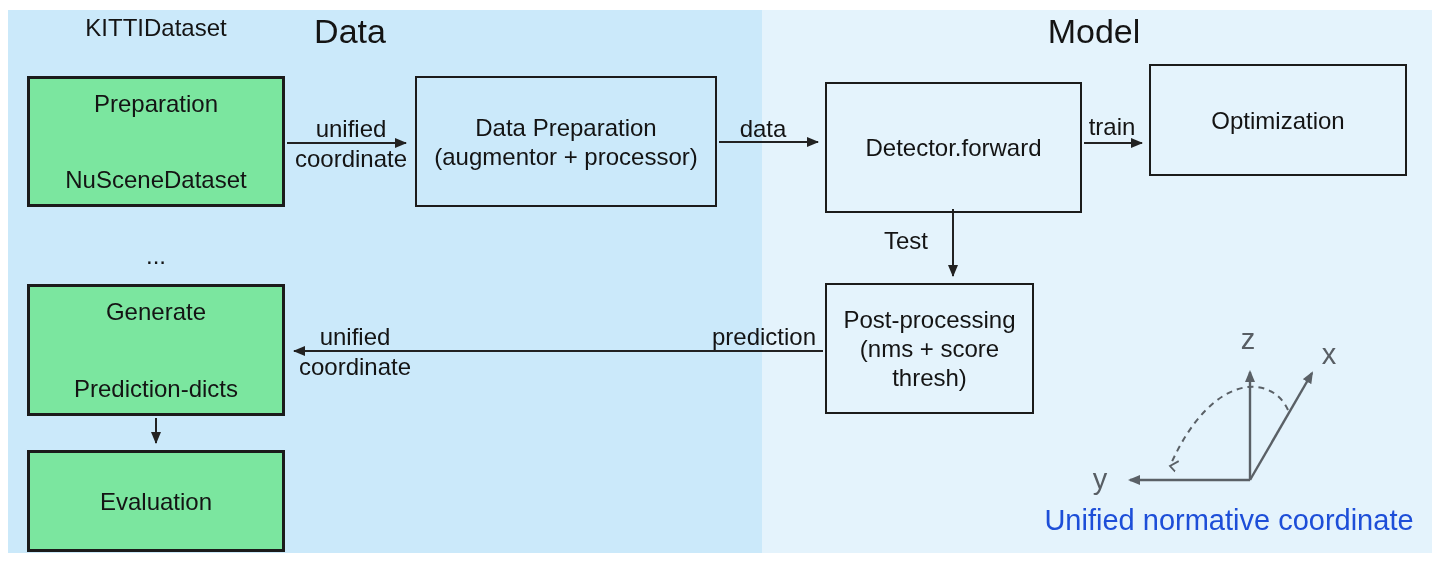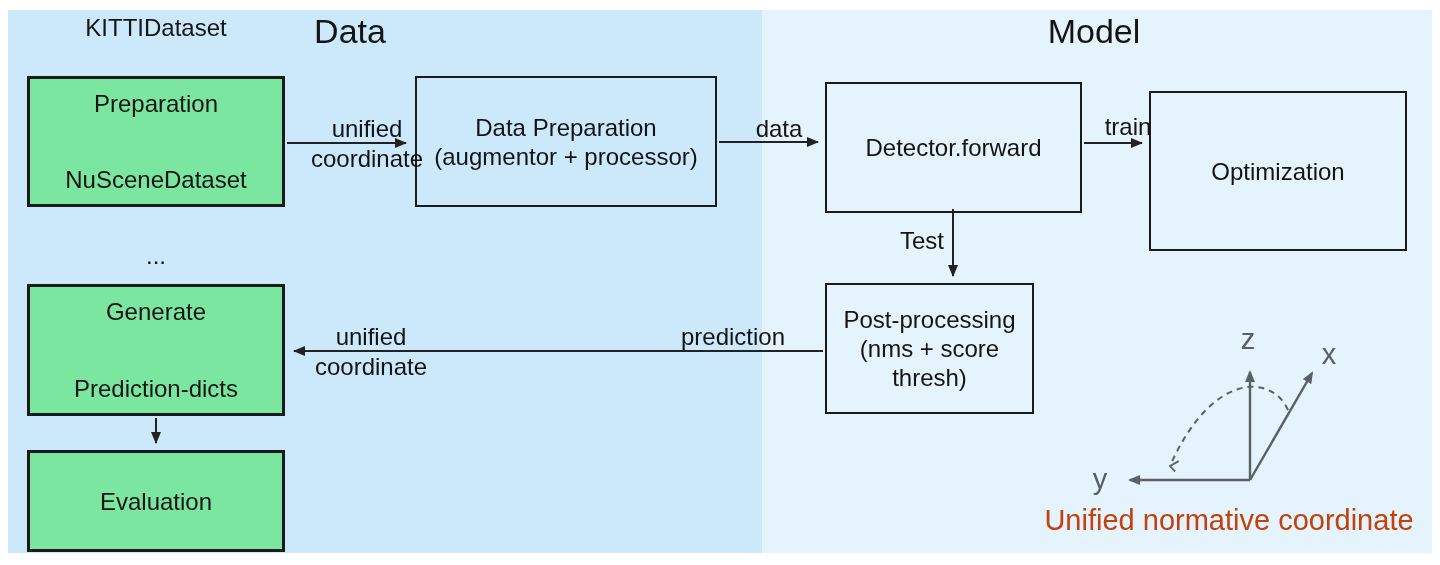--- a/index.html
+++ b/index.html
@@ -20,47 +20,47 @@
 
   .box{
     position:absolute;box-sizing:border-box;border:2px solid #1b1b1b;
     display:flex;flex-direction:column;align-items:center;justify-content:center;
     text-align:center;font-size:24px;line-height:29px;background:transparent;
   }
   .box.green{background:#7be69f;border-width:3px;gap:48px;}
   .b-datasets{left:27px;top:76px;width:258px;height:131px;line-height:28px;}
   .b-dataprep{left:415px;top:76px;width:302px;height:131px;align-items:center;}
   .b-detector{left:825px;top:76px;width:257px;height:131px;margin-top:6px;}
-  .b-optim{left:1149px;top:91px;width:258px;height:160px;}
+  .b-optim{left:1149px;top:64px;width:258px;height:112px;}
   .b-postproc{left:825px;top:283px;width:209px;height:131px;}
   .b-genpred{left:27px;top:284px;width:258px;height:132px;align-items:center;}
   .b-eval{left:27px;top:450px;width:258px;height:102px;}
 
   .flow-label{
     position:absolute;font-size:24px;line-height:30px;white-space:nowrap;
     text-align:center;
   }
-  .centerx{transform:translateX(-50%);margin-left:16px;}
+  .centerx{transform:translateX(-50%);}
   .l-unified-in{left:351px;top:114px;}
   .l-data{left:763px;top:114px;}
   .l-train{left:1112px;top:112px;}
   .l-test{left:906px;top:226px;}
-  .l-prediction{left:785px;top:322px;transform:translateX(-100%);}
+  .l-prediction{left:816px;top:322px;transform:translateX(-100%);}
   .l-unified-out{left:355px;top:322px;}
 
   .axis-label{
     position:absolute;transform:translateX(-50%);font-size:29px;line-height:30px;
     color:#585e64;white-space:nowrap;
   }
   .al-z{left:1248px;top:324px;}
   .al-x{left:1329px;top:339px;}
   .al-y{left:1100px;top:464px;}
   .axes-caption{
     position:absolute;left:1229px;top:504px;transform:translateX(-50%);
-    font-size:29px;line-height:32px;color:#c2410c;white-space:nowrap;
+    font-size:29px;line-height:32px;color:#1d4ed8;white-space:nowrap;
   }
 
   svg.overlay{position:absolute;left:0;top:0;pointer-events:none;}
 </style>
 </head>
 <body>
 
 <div id="canvas">
 
   <div class="panel panel-left"></div>

